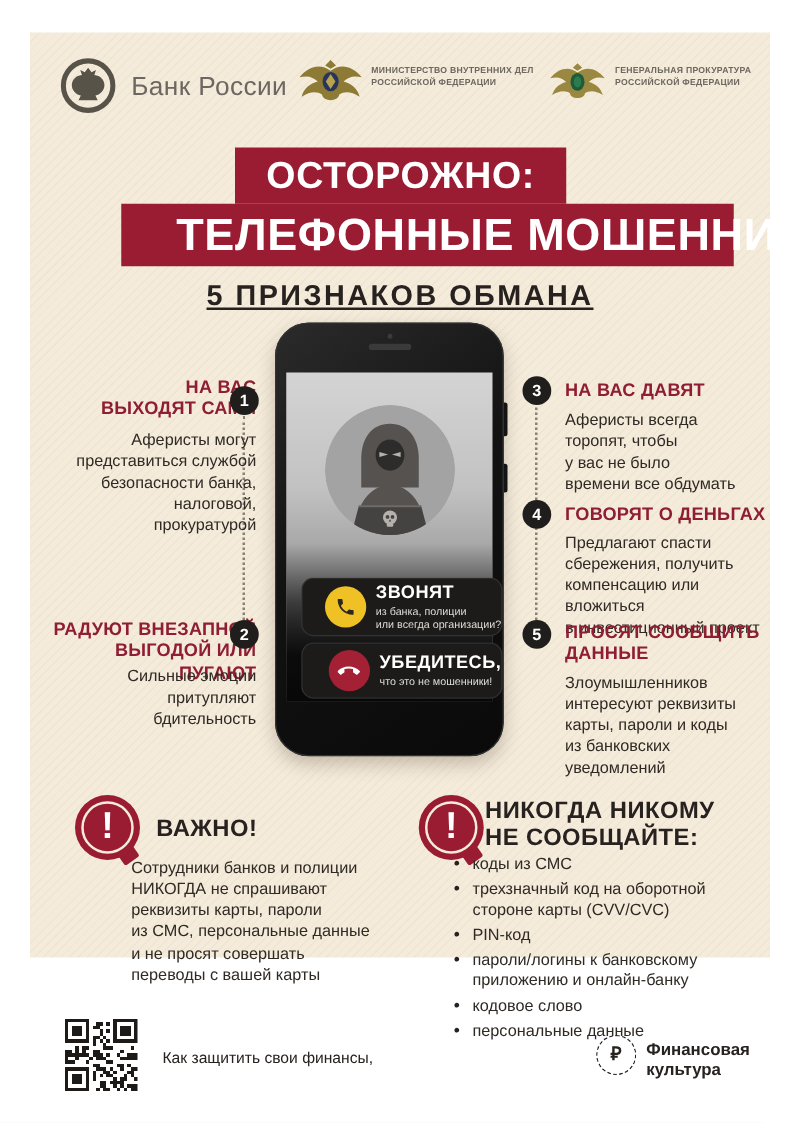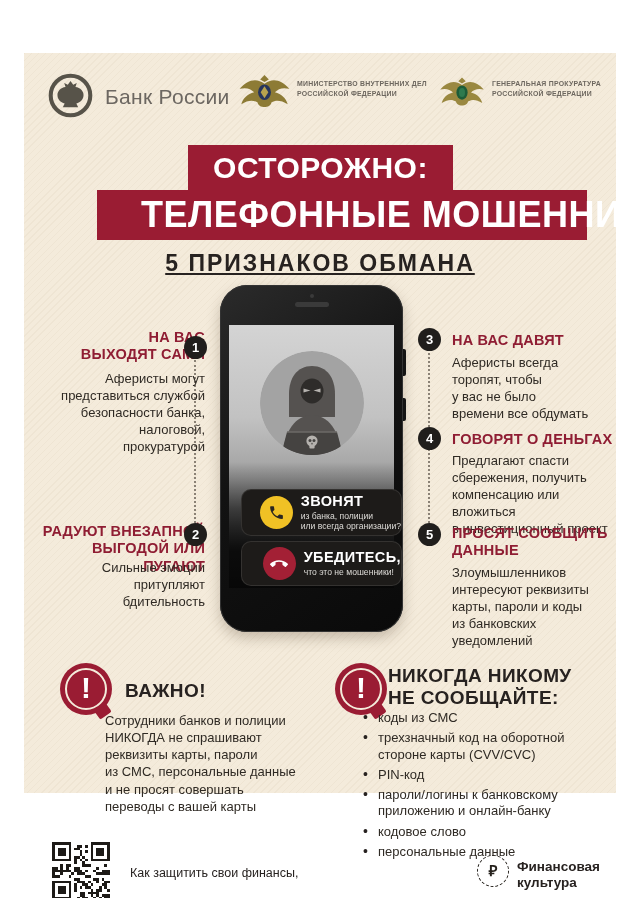--- a/index.html
+++ b/index.html
@@ -1,20 +1,20 @@
 <!DOCTYPE html>
 <html><head>
 <meta charset="utf-8">
 <style>
   html,body{margin:0;padding:0;background:#ffffff;}
   .canvas{position:relative;width:640px;height:898px;background:#ffffff;overflow:hidden;
           font-family:"Liberation Sans", sans-serif;}
   .poster{position:absolute;left:24px;top:26px;width:592px;height:740px;
           background:#f4ebdb;
-          background-image:repeating-linear-gradient(135deg, rgba(125,95,45,0.045) 0 1px, rgba(0,0,0,0) 1px 5px);margin-top:27px;}
+          background-image:repeating-linear-gradient(135deg, rgba(125,95,45,0.045) 0 1px, rgba(0,0,0,0) 1px 5px);}
   .abs{position:absolute;}
 
   
   .bank-logo-text{left:81px;top:32px;font-size:21px;color:#6c6761;letter-spacing:.3px;}
   .org-name{font-size:6.9px;font-weight:bold;color:#6d675f;letter-spacing:.25px;line-height:9.5px;white-space:pre-line;}
 
   
   .banner-box{background:#9a1c33;color:#ffffff;font-weight:bold;text-align:center;white-space:nowrap;}
   .banner1{left:164px;top:92px;width:265px;height:45px;font-size:30px;line-height:46px;letter-spacing:.5px;}
   .banner2{left:73px;top:137px;width:446px;height:50px;font-size:36px;line-height:50px;letter-spacing:.5px;padding-left:44px;}

